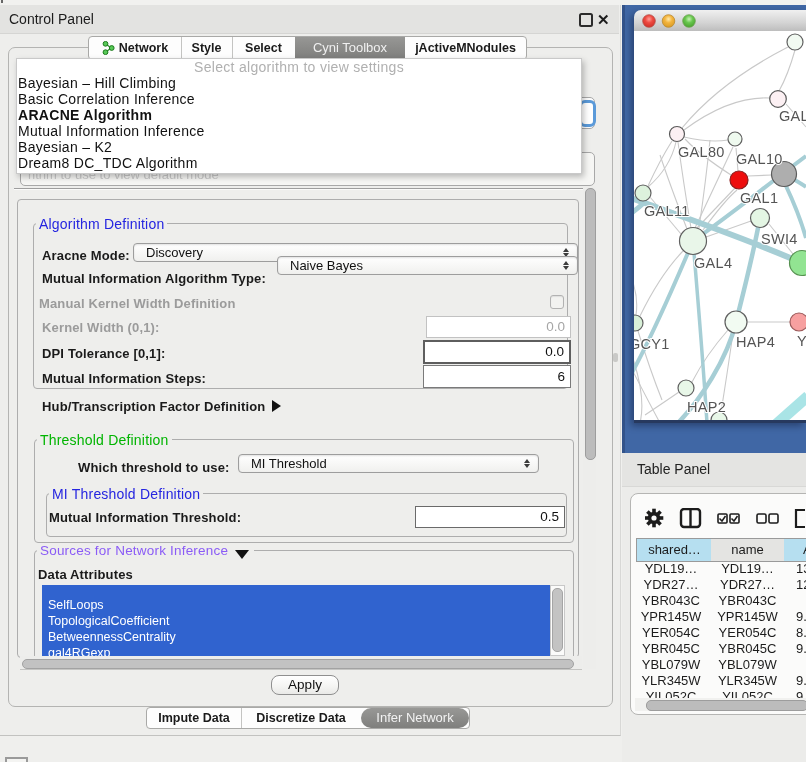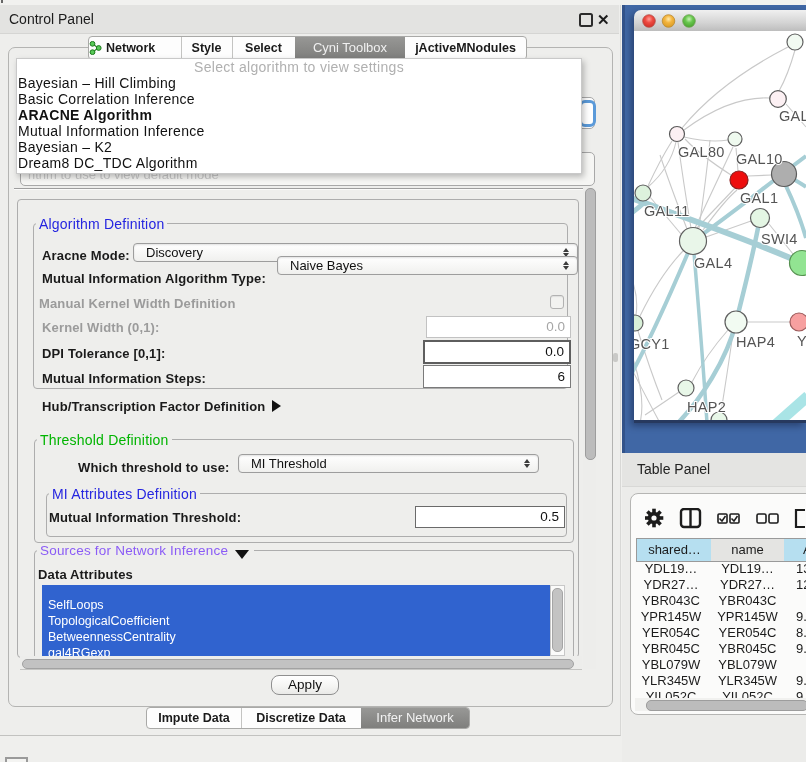--- a/index.html
+++ b/index.html
@@ -30,21 +30,21 @@
 <div class="abs" id="ctrlwin" style="left:0;top:5px;width:620px;height:730px;background:#eeeeec;border-right:1px solid #d8d8d6;border-bottom:1px solid #c2c2c0;">
 
   <div class="abs" style="left:0;top:0;width:619px;height:28px;background:#e3e3e1;border-bottom:1px solid #d5d5d3;"></div>
   <div class="abs" style="left:9px;top:6px;font-size:14px;color:#1c1c1c;">Control Panel</div>
   <div class="abs" style="left:579px;top:8px;width:10px;height:10px;border:2px solid #2b2b2b;border-radius:2.5px;"></div>
   <div class="abs" style="left:597px;top:6px;font-size:15px;font-weight:bold;color:#1b1b1b;">✕</div>
 
   <div class="abs" style="left:8px;top:42px;width:603px;height:658px;border:1px solid #b4b4b2;border-radius:7px;background:#eeeeec;"></div>
 
   <div class="abs" style="left:88px;top:31px;width:437px;height:22px;background:#fdfdfd;border:1px solid #a9a9a7;border-radius:4px;overflow:hidden;font-size:12.5px;font-weight:bold;color:#1b1b1b;">
-    <div class="abs" style="left:0;top:0;width:92px;height:22px;border-right:1px solid #c4c4c2;line-height:22px;">
+    <div class="abs" style="left:0;top:0;width:92px;height:22px;border-right:1px solid #c4c4c2;text-align:center;line-height:22px;">
       <span style="display:inline-block;vertical-align:-3px;margin-right:4px;">
         <svg width="13" height="14" viewBox="0 0 13 14">
           <line x1="4" y1="3" x2="9" y2="7" stroke="#2c8c2c" stroke-width="1.2"></line>
           <line x1="4" y1="11" x2="9" y2="7" stroke="#2c8c2c" stroke-width="1.2"></line>
           <circle cx="3.5" cy="2.8" r="2.4" fill="#57c957" stroke="#1d7a1d"></circle>
           <circle cx="3.5" cy="11.2" r="2.4" fill="#57c957" stroke="#1d7a1d"></circle>
           <circle cx="9.7" cy="7" r="2.4" fill="#57c957" stroke="#1d7a1d"></circle>
         </svg></span>Network</div>
     <div class="abs" style="left:92px;top:0;width:51px;height:22px;border-right:1px solid #c4c4c2;text-align:center;line-height:22px;">Style</div>
     <div class="abs" style="left:143px;top:0;width:63px;height:22px;text-align:center;line-height:22px;">Select</div>
@@ -86,21 +86,21 @@
   <div class="lbl" style="left:42px;top:394px;">Hub/Transcription Factor Definition</div>
   <div class="abs" style="left:272px;top:395px;width:0;height:0;border-top:6px solid transparent;border-bottom:6px solid transparent;border-left:9px solid #111;"></div>
 
   <div class="grp" style="left:34px;top:434px;width:538px;height:102px;"></div>
   <div class="grp-lab" style="left:37px;top:427px;color:#00b400;">Threshold Definition</div>
 
   <div class="lbl" style="left:78px;top:455px;">Which threshold to use:</div>
   <div class="combo" style="left:238px;top:449px;width:287px;height:17px;">MI Threshold<span class="step"></span></div>
 
   <div class="grp" style="left:46px;top:488px;width:519px;height:42px;"></div>
-  <div class="grp-lab" style="left:49px;top:481px;color:#2525e0;">MI Attributes Definition</div>
+  <div class="grp-lab" style="left:49px;top:481px;color:#2525e0;">MI Threshold Definition</div>
 
   <div class="lbl" style="left:49px;top:505px;">Mutual Information Threshold:</div>
   <div class="field" style="left:415px;top:501px;width:143px;height:20px;line-height:20px;border:1px solid #6a6a6a;color:#111;">0.5</div>
 
   <div class="grp" style="left:34px;top:545px;width:538px;height:113px;"></div>
   <div class="grp-lab" style="left:37px;top:538px;color:#8b5cf6;padding-right:26px;font-size:13.5px;">Sources for Network Inference</div>
   <div class="abs" style="left:235px;top:545px;width:0;height:0;border-left:7px solid transparent;border-right:7px solid transparent;border-top:9px solid #111;"></div>
 
   <div class="lbl" style="left:38px;top:562px;">Data Attributes</div>
 
@@ -117,21 +117,21 @@
   <div class="abs" style="left:22px;top:654px;width:550px;height:8px;background:#c2c2c2;border:1px solid #a2a2a2;border-radius:5px;"></div>
 
   <div class="abs" style="left:583px;top:181px;width:13px;height:483px;background:#ededeb;"></div>
   <div class="abs" style="left:585px;top:183px;width:9px;height:270px;background:#bcbcbc;border:1px solid #9d9d9d;border-radius:5px;"></div>
 
   <div class="abs" style="left:271px;top:670px;width:66px;height:18px;border:1px solid #8f8f8f;border-radius:8px;background:linear-gradient(#ffffff,#f5f5f3 55%,#e9e9e7);text-align:center;line-height:18px;font-size:13.5px;color:#111;">Apply</div>
 
   <div class="abs" style="left:146px;top:702px;width:322px;height:20px;background:#fdfdfd;border:1px solid #a9a9a7;border-radius:4px;overflow:hidden;font-size:12.5px;font-weight:bold;color:#1b1b1b;">
     <div class="abs" style="left:0;top:0;width:94px;height:20px;border-right:1px solid #c4c4c2;text-align:center;line-height:20px;">Impute Data</div>
     <div class="abs" style="left:94px;top:0;width:120px;height:20px;text-align:center;line-height:20px;">Discretize Data</div>
-    <div class="abs" style="left:214px;top:0;width:108px;height:20px;background:linear-gradient(#989896,#7f7f7d);color:#f2f2f2;font-weight:normal;font-size:13px;text-align:center;line-height:20px;">Infer Network</div>
+    <div class="abs" style="left:214px;top:0;width:108px;height:20px;background:linear-gradient(#989896,#7f7f7d);color:#f2f2f2;font-weight:normal;font-size:13px;text-align:center;line-height:20px;border-radius:10px;">Infer Network</div>
   </div>
 </div>
 
 <div class="abs" style="left:0;top:736px;width:622px;height:26px;background:#efefed;"></div>
 <div class="abs" style="left:5px;top:757px;width:19px;height:14px;border:2px solid #9a9a9a;background:#f4f4f2;"></div>
 
 <div class="abs" style="left:613px;top:353px;width:5px;height:9px;background:#c9c9c7;border-radius:2px;"></div>
 
 <div class="abs" style="left:622px;top:5px;width:184px;height:448px;background:#4067a5;"></div>
 <div class="abs" style="left:622px;top:5px;width:3px;height:448px;background:#33538a;"></div>

